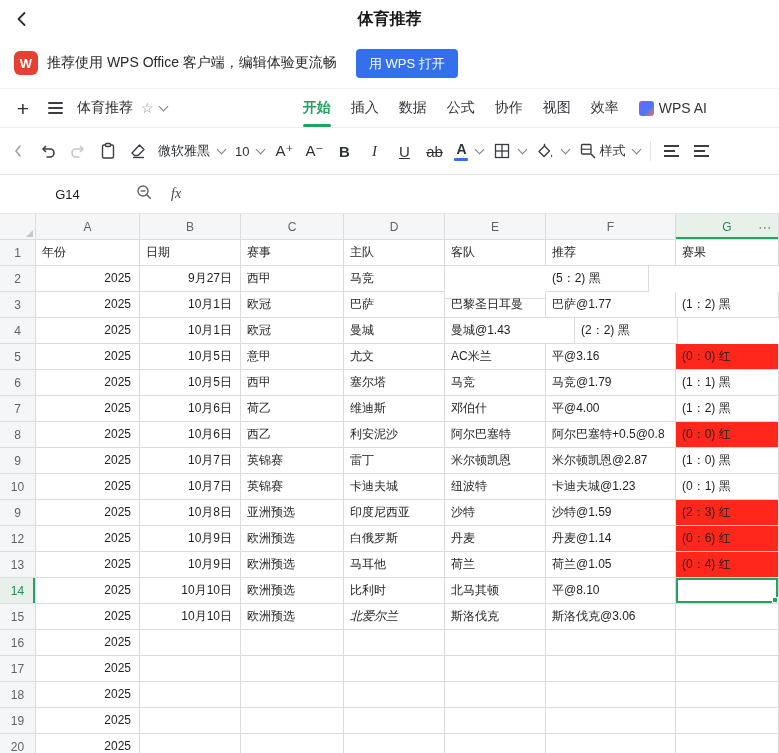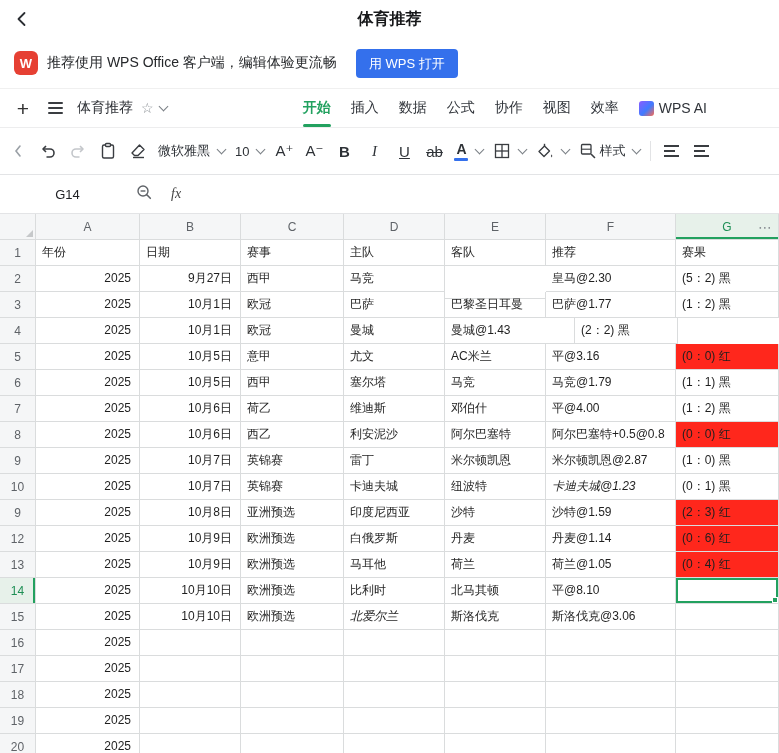--- a/index.html
+++ b/index.html
@@ -273,21 +273,20 @@
           <div class="cell" style="width: 130px;"><span>推荐</span></div>
           <div class="cell" style="width: 103px;"><span>赛果</span></div>
         </div>
         <div class="grid-row">
           <div class="gutter">2</div>
           <div class="cell num" style="width: 104px;"><span>2025</span></div>
           <div class="cell num" style="width: 101px;"><span>9月27日</span></div>
           <div class="cell" style="width: 103px;"><span>西甲</span></div>
           <div class="cell" style="width: 101px;"><span>马竞</span></div>
           <div class="cell" style="width: 101px; margin-top: 32px;"><span>皇马</span></div>
-          <div class="cell" style="width: 130px;"><span>皇马@2.30</span></div>
           <div class="cell" style="width: 103px;"><span>(5：2) 黑</span></div>
         </div>
         <div class="grid-row">
           <div class="gutter">3</div>
           <div class="cell num" style="width: 104px;"><span>2025</span></div>
           <div class="cell num" style="width: 101px;"><span>10月1日</span></div>
           <div class="cell" style="width: 103px;"><span>欧冠</span></div>
           <div class="cell" style="width: 101px;"><span>巴萨</span></div>
           <div class="cell" style="width: 101px;"><span>巴黎圣日耳曼</span></div>
           <div class="cell" style="width: 130px;"><span>巴萨@1.77</span></div>
@@ -352,21 +351,21 @@
           <div class="cell" style="width: 130px;"><span>米尔顿凯恩@2.87</span></div>
           <div class="cell" style="width: 103px;"><span>(1：0) 黑</span></div>
         </div>
         <div class="grid-row">
           <div class="gutter">10</div>
           <div class="cell num" style="width: 104px;"><span>2025</span></div>
           <div class="cell num" style="width: 101px;"><span>10月7日</span></div>
           <div class="cell" style="width: 103px;"><span>英锦赛</span></div>
           <div class="cell" style="width: 101px;"><span>卡迪夫城</span></div>
           <div class="cell" style="width: 101px;"><span>纽波特</span></div>
-          <div class="cell" style="width: 130px; font-style: italic;"><span>卡迪夫城@1.23</span></div>
+          <div class="cell" style="width: 130px;"><span>卡迪夫城@1.23</span></div>
           <div class="cell" style="width: 103px;"><span>(0：1) 黑</span></div>
         </div>
         <div class="grid-row">
           <div class="gutter">9</div>
           <div class="cell num" style="width: 104px;"><span>2025</span></div>
           <div class="cell num" style="width: 101px;"><span>10月8日</span></div>
           <div class="cell" style="width: 103px;"><span>亚洲预选</span></div>
           <div class="cell" style="width: 101px;"><span>印度尼西亚</span></div>
           <div class="cell" style="width: 101px;"><span>沙特</span></div>
           <div class="cell" style="width: 130px;"><span>沙特@1.59</span></div>

